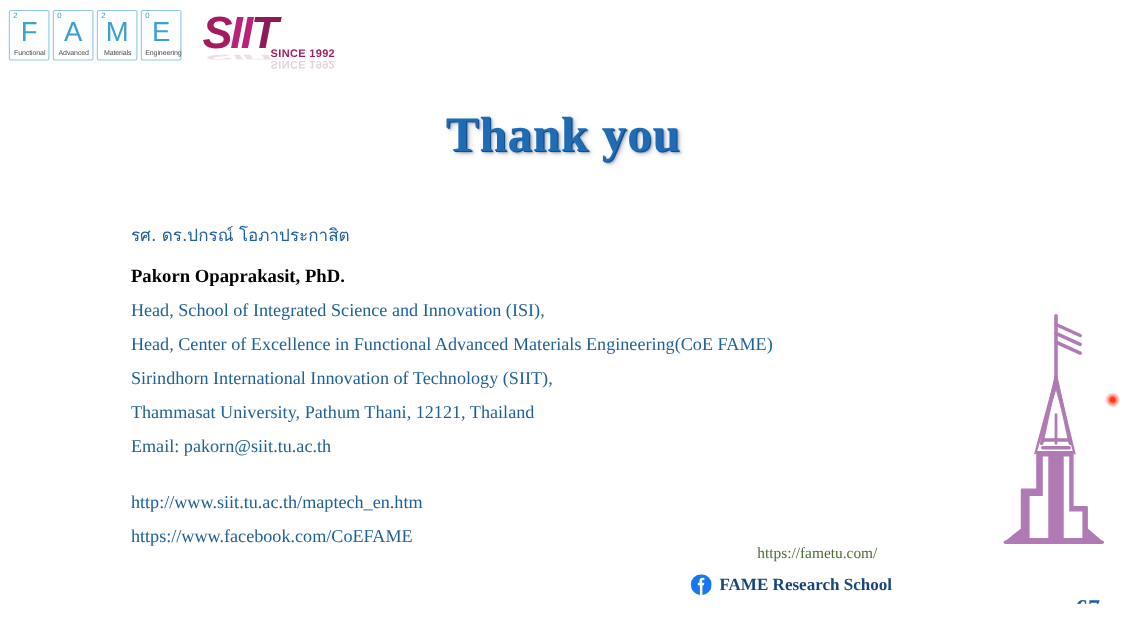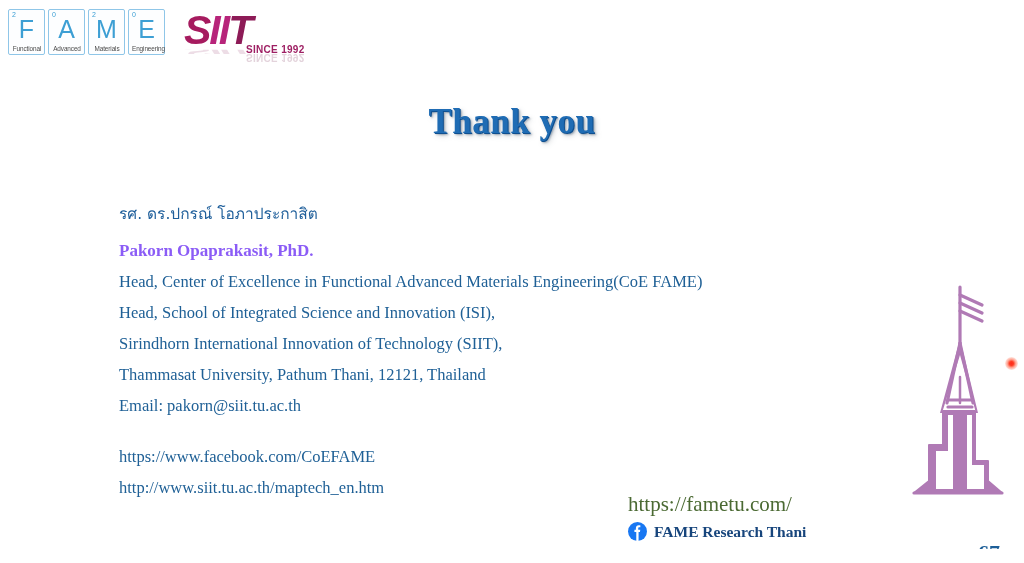--- a/index.html
+++ b/index.html
@@ -138,21 +138,21 @@
 
   
   .title {
     position: absolute;
     left: 0;
     top: 96px;
     width: 1024px;
     text-align: center;
     font-family: "Liberation Serif", serif;
     font-weight: 700;
-    font-size: 35px;
+    font-size: 45px;
     line-height: 52px;
     color: #1f6cb4;
     letter-spacing: 0.5px;
     text-shadow:
        1px 1px 0 #0f4f8f,
        2px 2px 2px rgba(90,110,130,0.55),
        3px 3px 5px rgba(120,130,140,0.35);
   }
 
   
@@ -171,38 +171,38 @@
   }
   .line.thai {
     font-family: "DejaVu Sans", sans-serif;
     font-size: 15.5px;
     line-height: 28px;
     color: #1f5f9b;
   }
   .line.bold {
     font-weight: 700;
     font-size: 17px;
-    color: #8b5cf6;
+    color: #000000;
   }
   .spacer-sm { height: 7px; }
   .spacer-md { height: 20px; }
 
   
   .web-block {
     position: absolute;
     left: 628px;
     top: 492px;
     width: 230px;
   }
   .web-url {
     font-family: "Liberation Serif", serif;
-    font-size: 21px;
+    font-size: 14px;
     line-height: 24px;
     color: #4b6a33;
-    text-align: left;
+    text-align: center;
   }
   .fb-row {
     margin-top: 6px;
     display: flex;
     align-items: center;
     gap: 7px;
     justify-content: flex-start;
     padding-left: 0;
   }
   .fb-icon {
@@ -307,38 +307,38 @@
     <div class="siit-reflect">SIIT</div>
     <div class="siit-since-reflect">SINCE 1992</div>
   </div>
 
   <div class="title">Thank you</div>
 
   <div class="body-block">
     <div class="line thai">รศ. ดร.ปกรณ์ โอภาประกาสิต</div>
     <div class="spacer-sm"></div>
     <div class="line bold">Pakorn Opaprakasit, PhD.</div>
+    <div class="line">Head, School of Integrated Science and Innovation (ISI),</div>
     <div class="line">Head, Center of Excellence in Functional Advanced Materials Engineering(CoE FAME)</div>
-    <div class="line">Head, School of Integrated Science and Innovation (ISI),</div>
     <div class="line">Sirindhorn International Innovation of Technology (SIIT),</div>
     <div class="line">Thammasat University, Pathum Thani, 12121, Thailand</div>
     <div class="line">Email: pakorn@siit.tu.ac.th</div>
     <div class="spacer-md"></div>
+    <div class="line">http://www.siit.tu.ac.th/maptech_en.htm</div>
     <div class="line">https://www.facebook.com/CoEFAME</div>
-    <div class="line">http://www.siit.tu.ac.th/maptech_en.htm</div>
   </div>
 
   <div class="web-block">
     <div class="web-url">https://fametu.com/</div>
     <div class="fb-row">
       <svg class="fb-icon" viewBox="0 0 24 24">
         <circle cx="12" cy="12" r="12" fill="#1877f2"></circle>
         <path fill="#ffffff" d="M15.1 12.6l.4-2.7h-2.6V8.1c0-.74.36-1.46 1.52-1.46h1.18V4.34s-1.07-.18-2.1-.18c-2.14 0-3.54 1.3-3.54 3.65v2.07H8.1v2.7h2.36V24h2.9v-11.4h2.17z"></path>
       </svg>
-      <div class="fb-label">FAME Research Thani</div>
+      <div class="fb-label">FAME Research School</div>
     </div>
   </div>
 
   <svg class="tower" viewBox="0 0 120 218">
     <g fill="none" stroke="#b07ab5" stroke-width="3.2" stroke-linejoin="round" stroke-linecap="round">
 
       <line x1="62" y1="2" x2="62" y2="58"></line>
 
       <path d="M62 10 L84 20"></path>
       <path d="M62 18 L84 28"></path>

